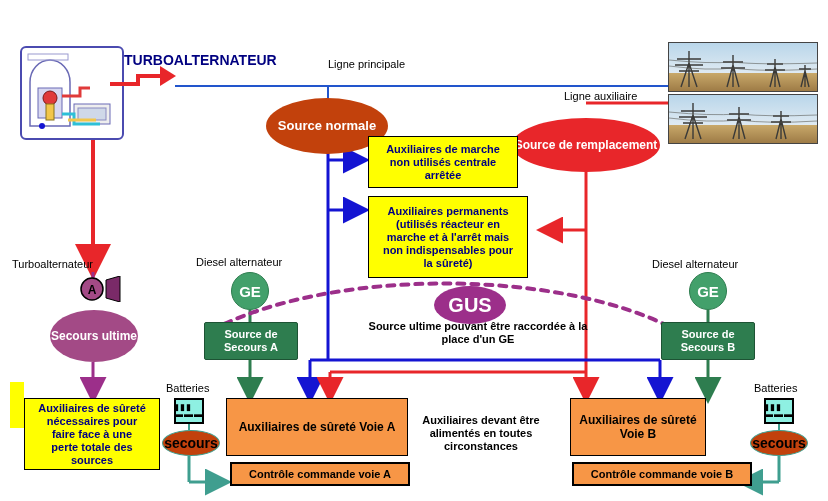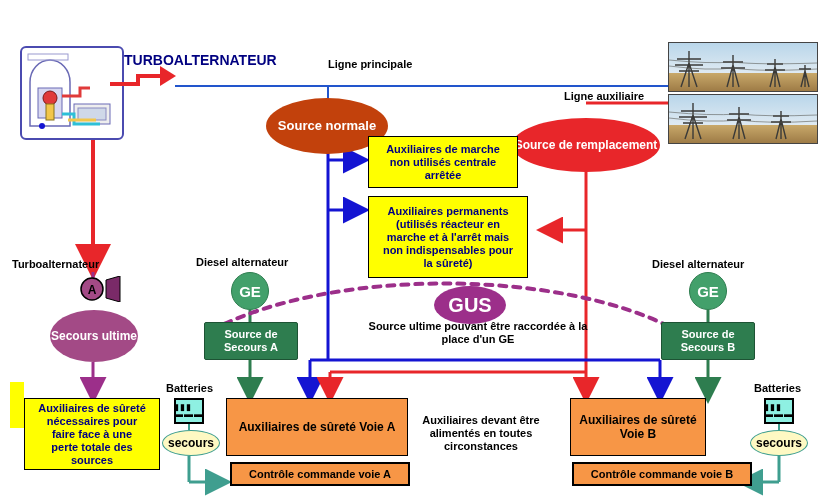--- a/index.html
+++ b/index.html
@@ -51,34 +51,34 @@
   .red-el{background:#e8262a;font-size:12px;}
   .purple-el{background:#9c2f8a;font-size:12px;}
   .mauve-el{background:#a34a86;font-size:12px;}
   .ge-circle{
     width:38px;height:38px;border-radius:50%;
     background:#43a06b;color:#fff;font-weight:bold;font-size:15px;
     display:flex;align-items:center;justify-content:center;
     border:1px solid #2e7d4f;box-sizing:border-box;
   }
   .secours-el{
-    background:#fef9c3;border:1px solid #3f9e8f;border-radius:50%;
-    color:#000;font-size:12px;font-weight:bold;
+    background:#c2410c;border:1px solid #3f9e8f;border-radius:50%;
+    color:#000;font-size:14px;font-weight:bold;
     display:flex;align-items:center;justify-content:center;
     box-sizing:border-box;
   }
   .battery{
     background:#8ef0e2;border:2px solid #000;
     display:flex;align-items:center;justify-content:center;
     box-sizing:border-box;
   }
   .battery .bars{font-size:9px;color:#000;letter-spacing:1px;line-height:7px;}
   .plaintext{color:#000;font-weight:bold;font-size:11px;line-height:13px;}
   .title{font-size:14px;font-weight:bold;color:#000080;}
-  .smalltitle{font-size:11px;font-weight:bold;color:#000;}
+  .smalltitle{font-size:11px;font-weight:normal;color:#000;}
   
   .photo{position:absolute;border:1px solid #444;overflow:hidden;}
   .pylon-sky{position:absolute;left:0;right:0;top:0;height:62%;
       background:linear-gradient(#b9d6ea,#dfeaf2);}
   .pylon-ground{position:absolute;left:0;right:0;bottom:0;height:38%;
       background:linear-gradient(#c8a86a,#9e7b46);}
   
   .plant{position:absolute;left:20px;top:46px;width:100px;height:90px;
       border:2px solid #4b4bb0;border-radius:6px;background:#ffffff;}
 </style>

